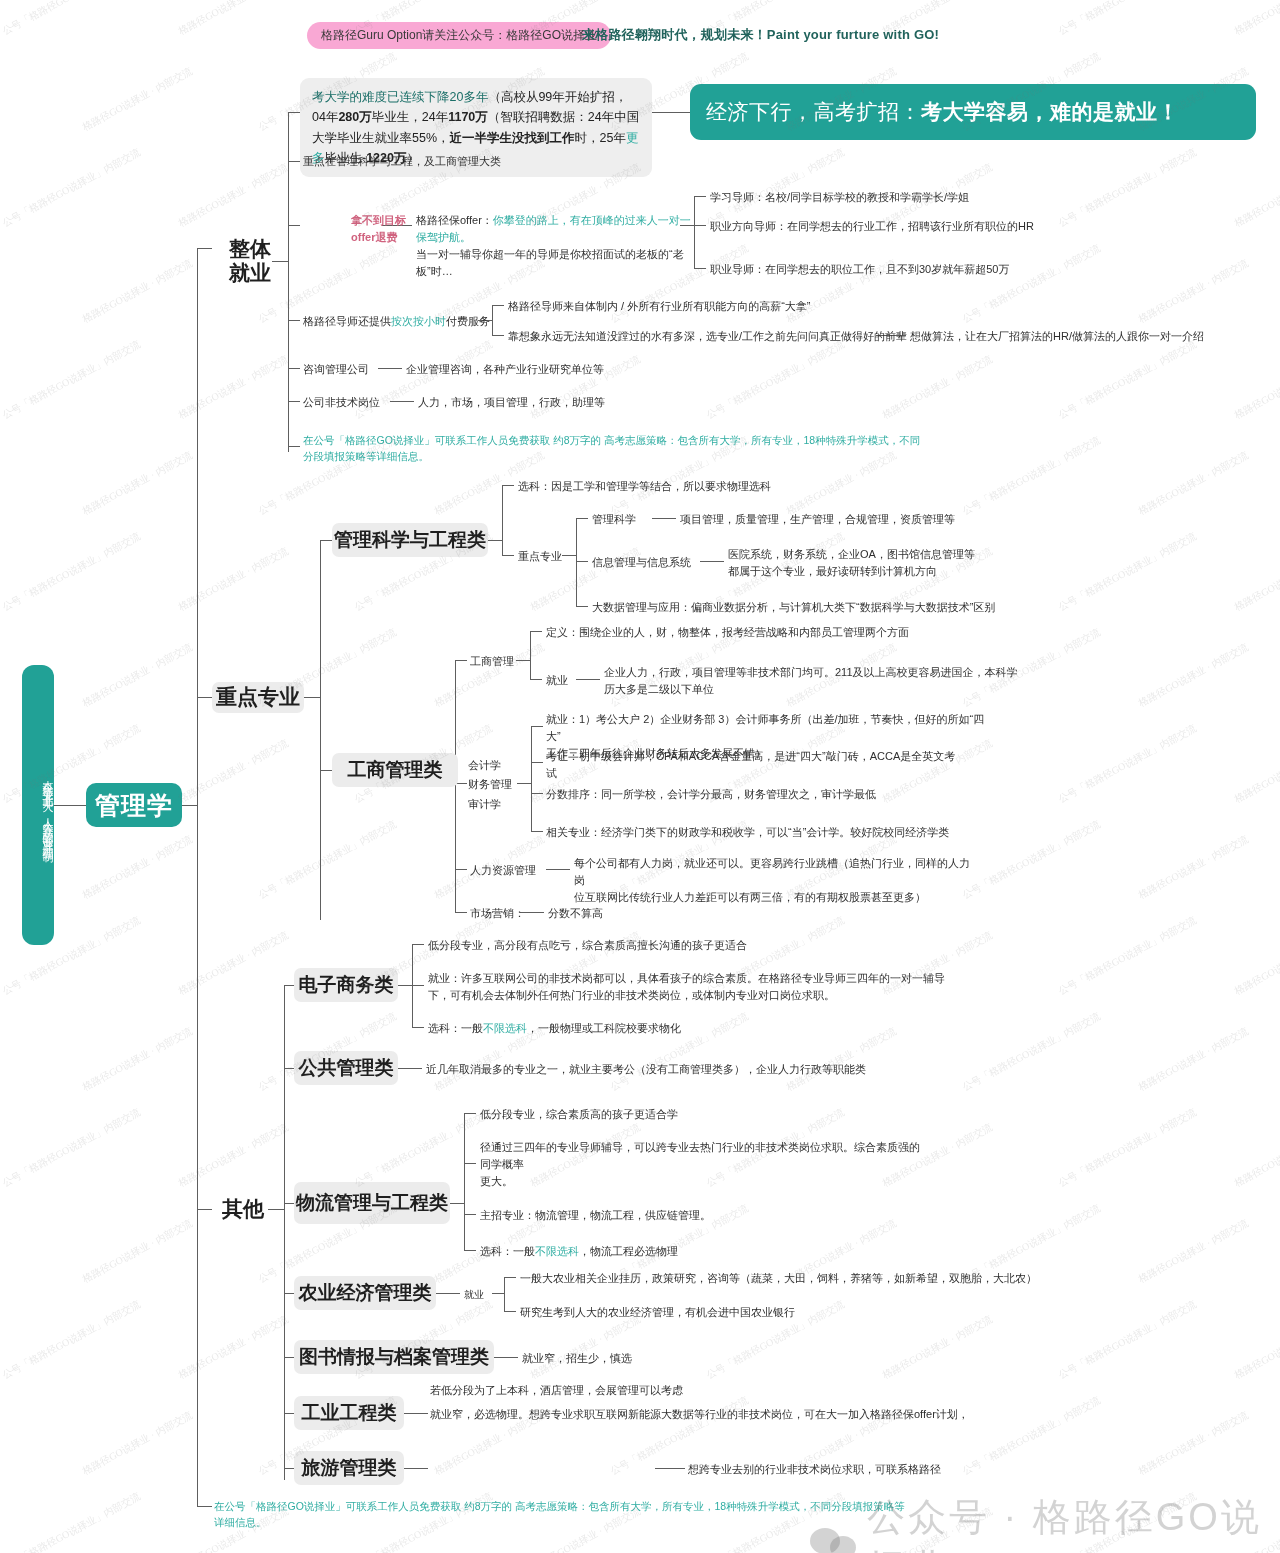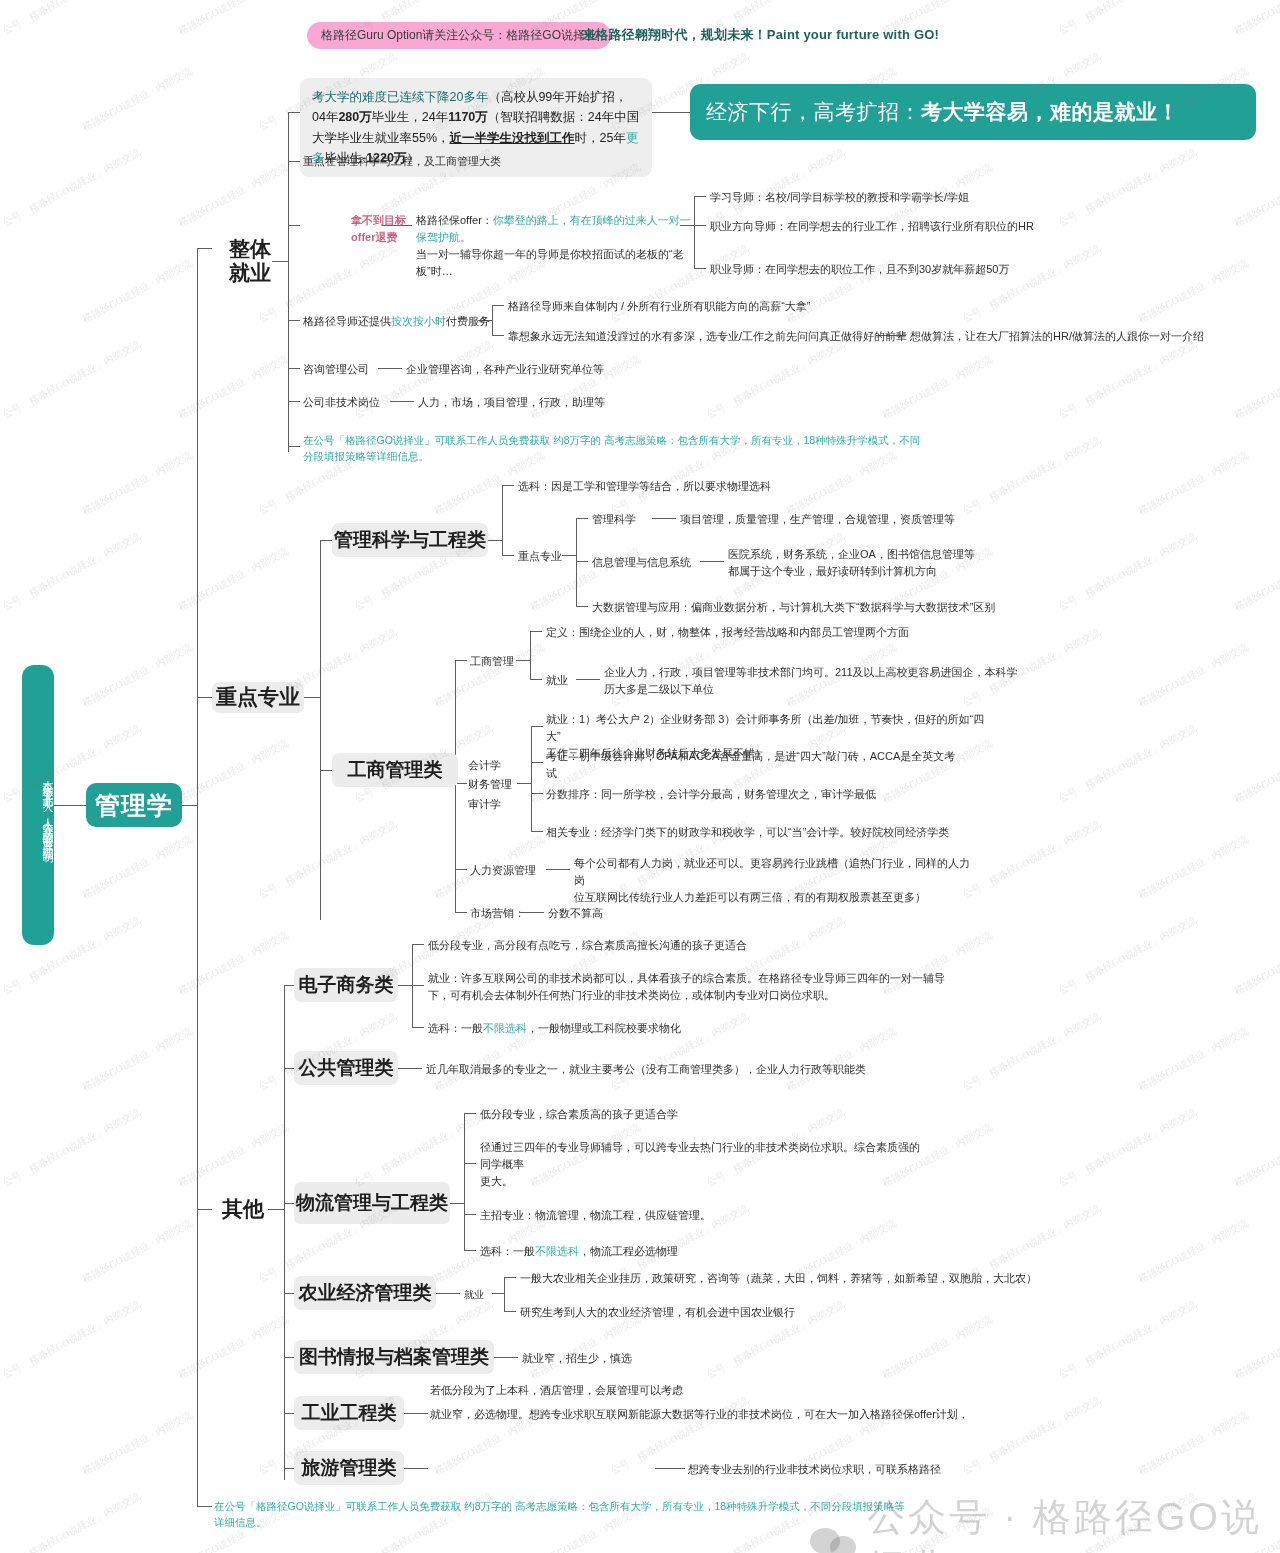--- a/index.html
+++ b/index.html
@@ -235,21 +235,21 @@
 <div class="hline" style="left:197px; top:248px; width:15px;"></div>
 <div class="chip lv1" style="left:212px; top:232px; width:76px; height:58px; flex-direction:column; background:transparent;">
   <span>整体</span>
   <span>就业</span>
 </div>
 <div class="hline" style="left:272px; top:261px; width:16px;"></div>
 <div class="vline" style="left:288px; top:112px; height:340px;"></div>
 
 <div class="hline" style="left:288px; top:112px; width:12px;"></div>
 <div class="grey-banner" style="left:300px; top:78px; width:352px;">
-  <span class="b" style="color:#1b6f68;">考大学的难度已连续下降20多年</span><span>（高校从99年开始扩招，04年</span><b>280</b><b>万</b><span>毕业生，24年</span><b>1170万</b><span>（智联招聘数据：24年中国大学毕业生就业率55%，</span><b style="text-decoration:underline;">近一半学生没找到工作</b><span>时，25年</span><span class="teal">更多</span><span>毕业生-</span><b>1220万</b><span>）</span>
+  <span class="b" style="color:#1b6f68;">考大学的难度已连续下降20多年</span><span>（高校从99年开始扩招，04年</span><b>280</b><b>万</b><span>毕业生，24年</span><b>1170万</b><span>（智联招聘数据：24年中国大学毕业生就业率55%，</span><b style="">近一半学生没找到工作</b><span>时，25年</span><span class="teal">更多</span><span>毕业生-</span><b>1220万</b><span>）</span>
 </div>
 <div class="hline" style="left:652px; top:112px; width:38px;"></div>
 <div class="teal-banner" style="left:690px; top:84px; width:566px; height:56px;">
   <span>经济下行，高考扩招：</span>
   <span class="strong">考大学容易，难的是就业！</span>
 </div>
 
 <div class="hline" style="left:288px; top:161px; width:12px;"></div>
 <div class="leaf" style="left:303px; top:153px;">重点在管理科学与工程，及工商管理大类</div>
 

